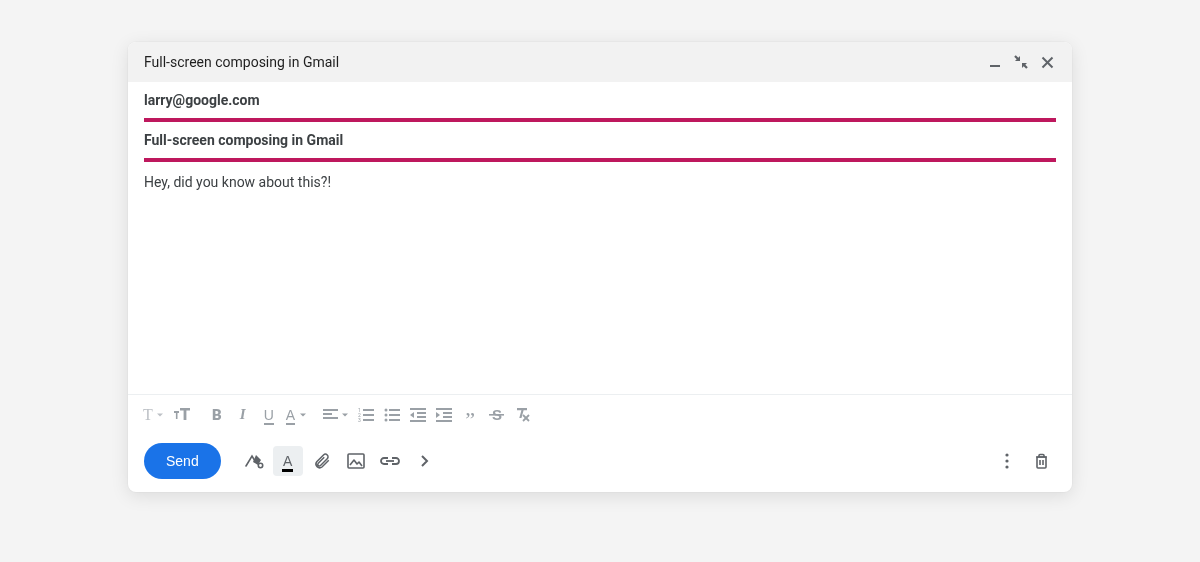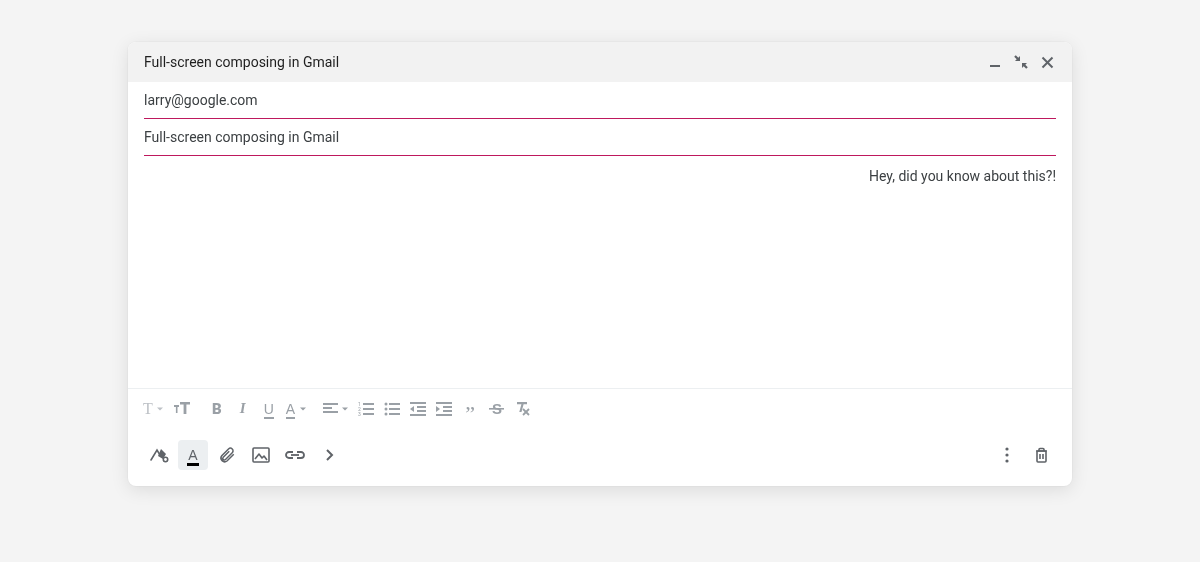--- a/index.html
+++ b/index.html
@@ -31,31 +31,31 @@
     font-size: 14px;
   }
   .titlebar .title { flex: 1; font-weight: 400; color:#1f1f1f; }
   .titlebar .winbtn {
     width: 22px; height: 22px;
     display:flex; align-items:center; justify-content:center;
     color:#5f6368; cursor:pointer; margin-left:4px;
   }
   .fields { padding: 0 16px; }
   .field {
-    border-bottom: 1px solid #be185d;
+    border-bottom: 4px solid #be185d;
     font-size: 14px;
     color:#3c4043;
     padding: 10px 0;
+    font-weight: bold;
   }
   .body-area {
     padding: 12px 16px 0 16px;
     font-size: 14px;
     color:#3c4043;
     min-height: 232px;
-    text-align: right;
   }
   .format-bar {
     border-top: 1px solid #eceff1;
     height: 40px;
     display:flex;
     align-items:center;
     gap: 2px;
     padding: 0 12px;
     color:#9aa0a6;
   }
@@ -232,20 +232,21 @@
     <div class="fbtn">
       <svg width="16" height="15" viewBox="0 0 16 15" fill="currentColor">
           <path d="M3 1h10v2.2H9.6L7.5 11H5.3L7.4 3.2H3V1z"></path>
           <line x1="9" y1="8" x2="15" y2="14" stroke="currentColor" stroke-width="1.8"></line>
           <line x1="15" y1="8" x2="9" y2="14" stroke="currentColor" stroke-width="1.8"></line>
         </svg>
     </div>
   </div>
 
   <div class="action-bar">
+    <button class="send-btn">Send</button>
 
     <div class="ibtn">
       <svg width="20" height="18" viewBox="0 0 20 18" fill="none" stroke="#5f6368" stroke-width="1.6">
           <path d="M2 14 L8 4 L11 9" stroke-linecap="round"></path>
           <path d="M12 3 L17 8 L14 13 L9 10 Z" fill="#5f6368" stroke="none"></path>
           <circle cx="16.5" cy="13.5" r="2.2"></circle>
         </svg>
     </div>
     <div class="ibtn boxed">
       <span class="text-color-a">A</span>

